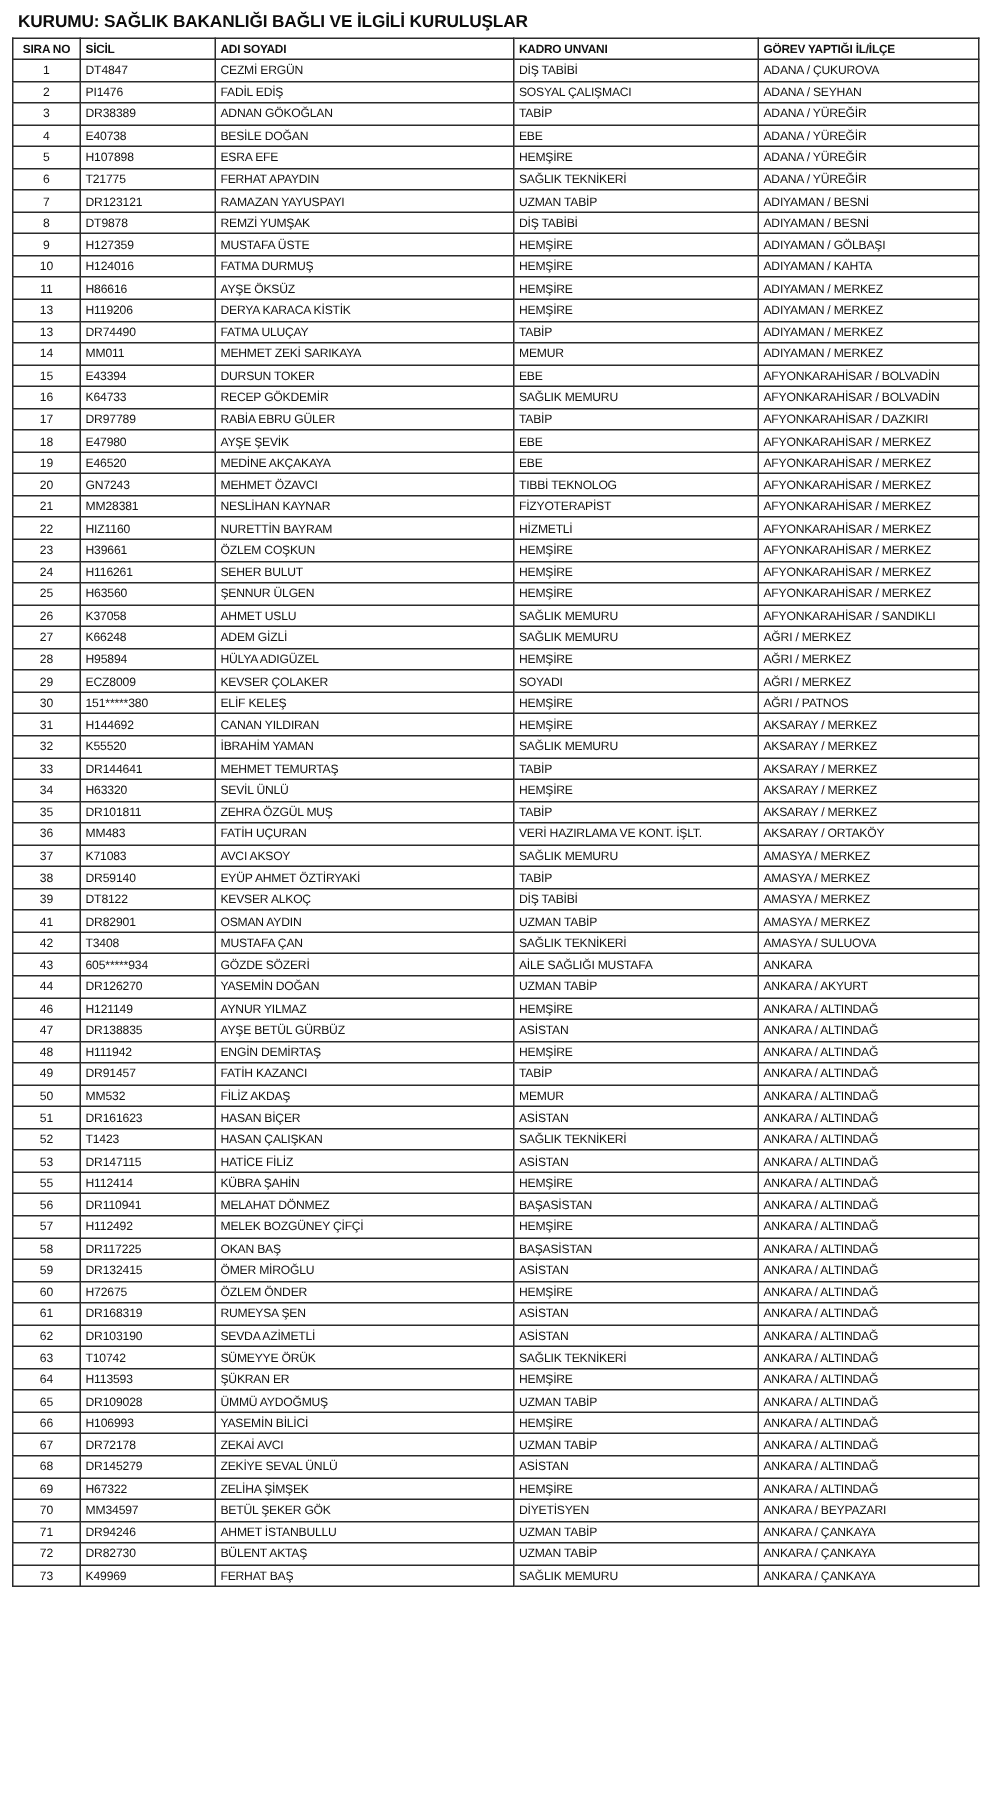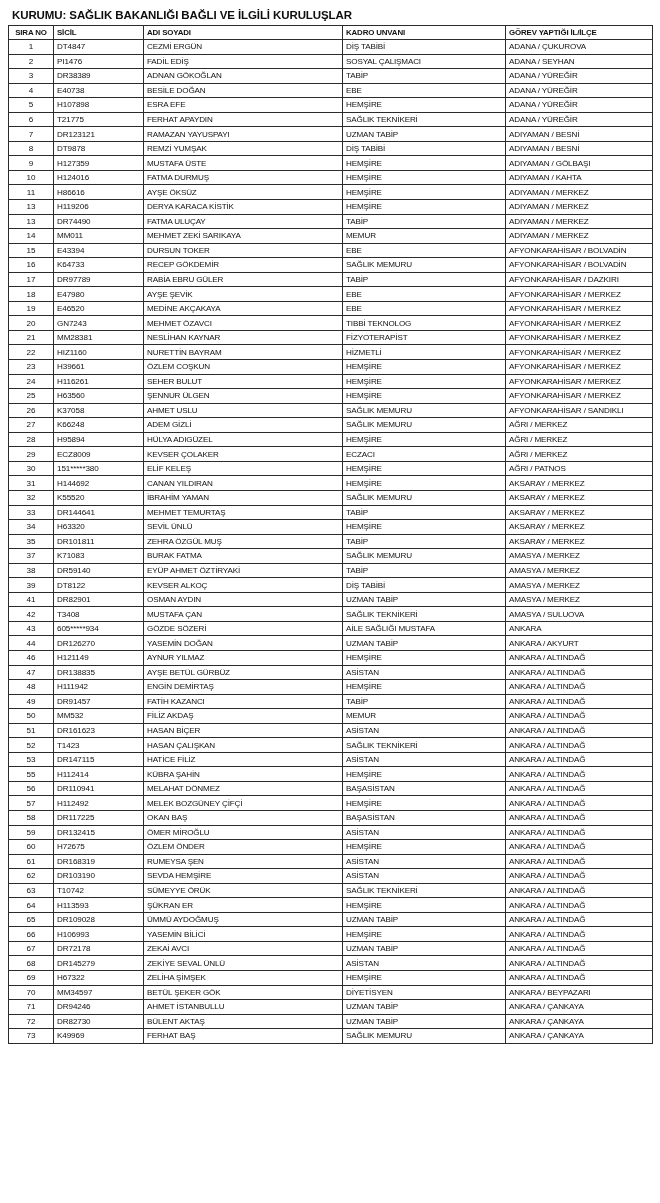--- a/index.html
+++ b/index.html
@@ -289,21 +289,21 @@
           <td class="sira">28</td>
           <td class="sicil">H95894</td>
           <td class="ad">HÜLYA ADIGÜZEL</td>
           <td class="kadro">HEMŞİRE</td>
           <td class="gorev">AĞRI / MERKEZ</td>
         </tr>
         <tr>
           <td class="sira">29</td>
           <td class="sicil">ECZ8009</td>
           <td class="ad">KEVSER ÇOLAKER</td>
-          <td class="kadro">ECZACI</td>
+          <td class="kadro">SOYADI</td>
           <td class="gorev">AĞRI / MERKEZ</td>
         </tr>
         <tr>
           <td class="sira">30</td>
           <td class="sicil">151*****380</td>
           <td class="ad">ELİF KELEŞ</td>
           <td class="kadro">HEMŞİRE</td>
           <td class="gorev">AĞRI / PATNOS</td>
         </tr>
         <tr>
@@ -335,23 +335,30 @@
           <td class="gorev">AKSARAY / MERKEZ</td>
         </tr>
         <tr>
           <td class="sira">35</td>
           <td class="sicil">DR101811</td>
           <td class="ad">ZEHRA ÖZGÜL MUŞ</td>
           <td class="kadro">TABİP</td>
           <td class="gorev">AKSARAY / MERKEZ</td>
         </tr>
         <tr>
+          <td class="sira">36</td>
+          <td class="sicil">MM483</td>
+          <td class="ad">FATİH UÇURAN</td>
+          <td class="kadro">VERİ HAZIRLAMA VE KONT. İŞLT.</td>
+          <td class="gorev">AKSARAY / ORTAKÖY</td>
+        </tr>
+        <tr>
           <td class="sira">37</td>
           <td class="sicil">K71083</td>
-          <td class="ad">BURAK FATMA</td>
+          <td class="ad">AVCI AKSOY</td>
           <td class="kadro">SAĞLIK MEMURU</td>
           <td class="gorev">AMASYA / MERKEZ</td>
         </tr>
         <tr>
           <td class="sira">38</td>
           <td class="sicil">DR59140</td>
           <td class="ad">EYÜP AHMET ÖZTİRYAKİ</td>
           <td class="kadro">TABİP</td>
           <td class="gorev">AMASYA / MERKEZ</td>
         </tr>
@@ -491,21 +498,21 @@
         <tr>
           <td class="sira">61</td>
           <td class="sicil">DR168319</td>
           <td class="ad">RUMEYSA ŞEN</td>
           <td class="kadro">ASİSTAN</td>
           <td class="gorev">ANKARA / ALTINDAĞ</td>
         </tr>
         <tr>
           <td class="sira">62</td>
           <td class="sicil">DR103190</td>
-          <td class="ad">SEVDA HEMŞİRE</td>
+          <td class="ad">SEVDA AZİMETLİ</td>
           <td class="kadro">ASİSTAN</td>
           <td class="gorev">ANKARA / ALTINDAĞ</td>
         </tr>
         <tr>
           <td class="sira">63</td>
           <td class="sicil">T10742</td>
           <td class="ad">SÜMEYYE ÖRÜK</td>
           <td class="kadro">SAĞLIK TEKNİKERİ</td>
           <td class="gorev">ANKARA / ALTINDAĞ</td>
         </tr>

